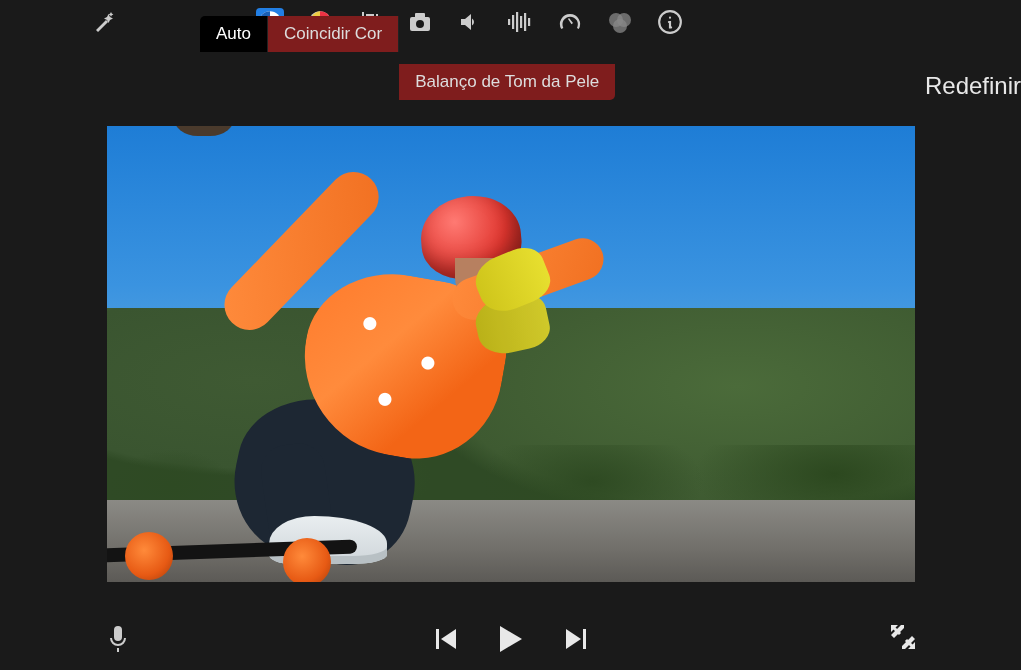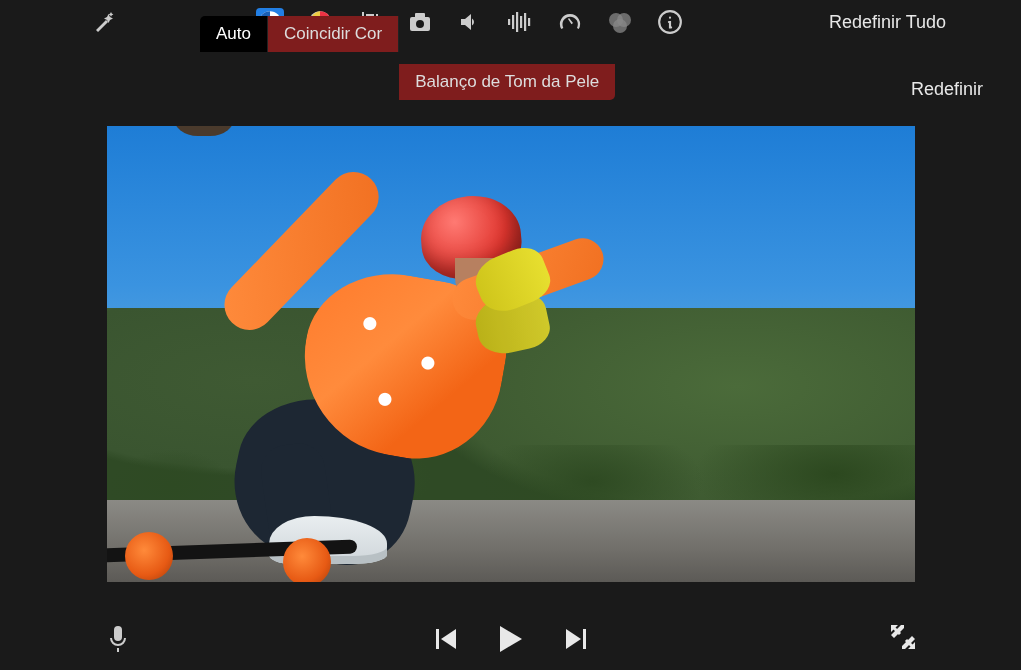--- a/index.html
+++ b/index.html
@@ -83,23 +83,22 @@
       border-right: none;
       margin-top: 48px;
     }
     .seg-btn.active {
       background: #000;
       color: #fff;
     }
     .redefine {
       margin-left: auto;
       color: #e8e8e8;
-      font-size: 18px;
-      cursor: pointer;
-      padding-right: 38px;
+      font-size: 24px;
+      cursor: pointer;
     }
     .preview-wrap {
       display: flex;
       justify-content: center;
       margin-top: 26px;
     }
     .preview {
       width: 808px;
       height: 456px;
       background: #000;
@@ -348,21 +347,20 @@
           <circle cx="14" cy="16" r="7" opacity=".75"></circle>
         </svg>
     </div>
     <div class="tool-icon">
       <svg width="26" height="26" viewBox="0 0 24 24" fill="none" stroke="#ccc" stroke-width="2">
           <circle cx="12" cy="12" r="10"></circle>
           <path d="M12 8h0M11 12h1v5h1" stroke-linecap="round"></path>
         </svg>
     </div>
   </div>
-  <div class="reset-all">Redefinir Tudo</div>
 </div>
 
 <div class="sub-toolbar">
   <div class="segmented">
     <button class="seg-btn active">Auto</button>
     <button class="seg-btn">Coincidir Cor</button>
     <button class="seg-btn">Balanço de Tom da Pele</button>
   </div>
   <div class="redefine">Redefinir</div>
 </div>

